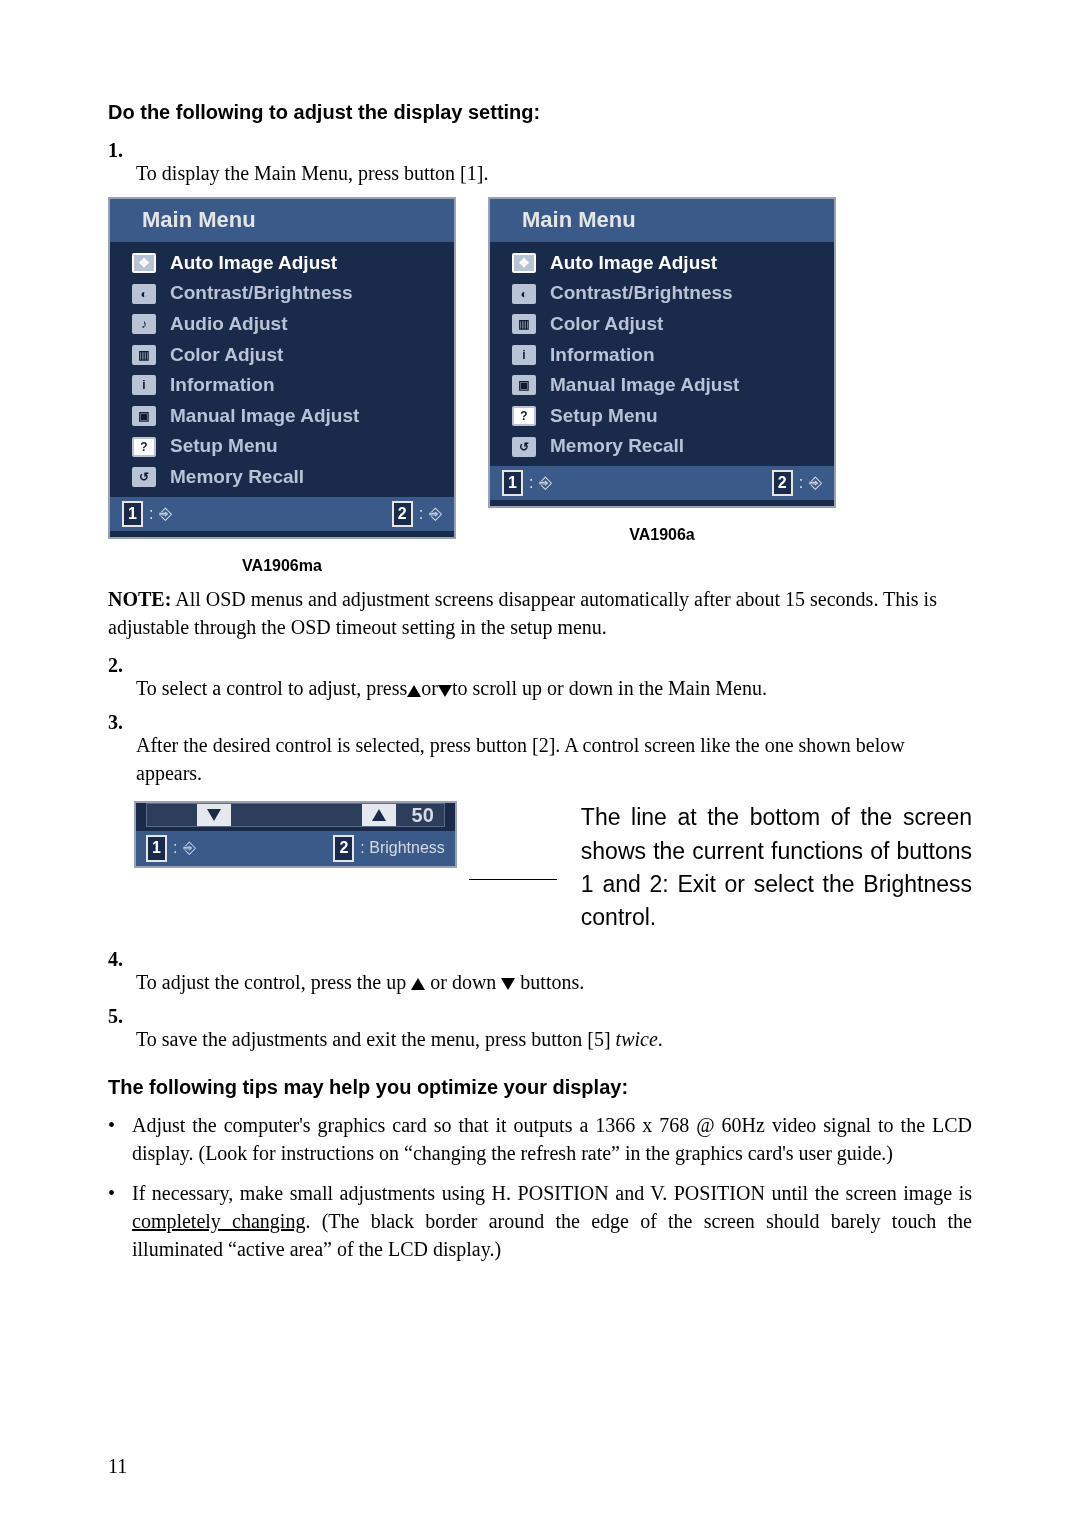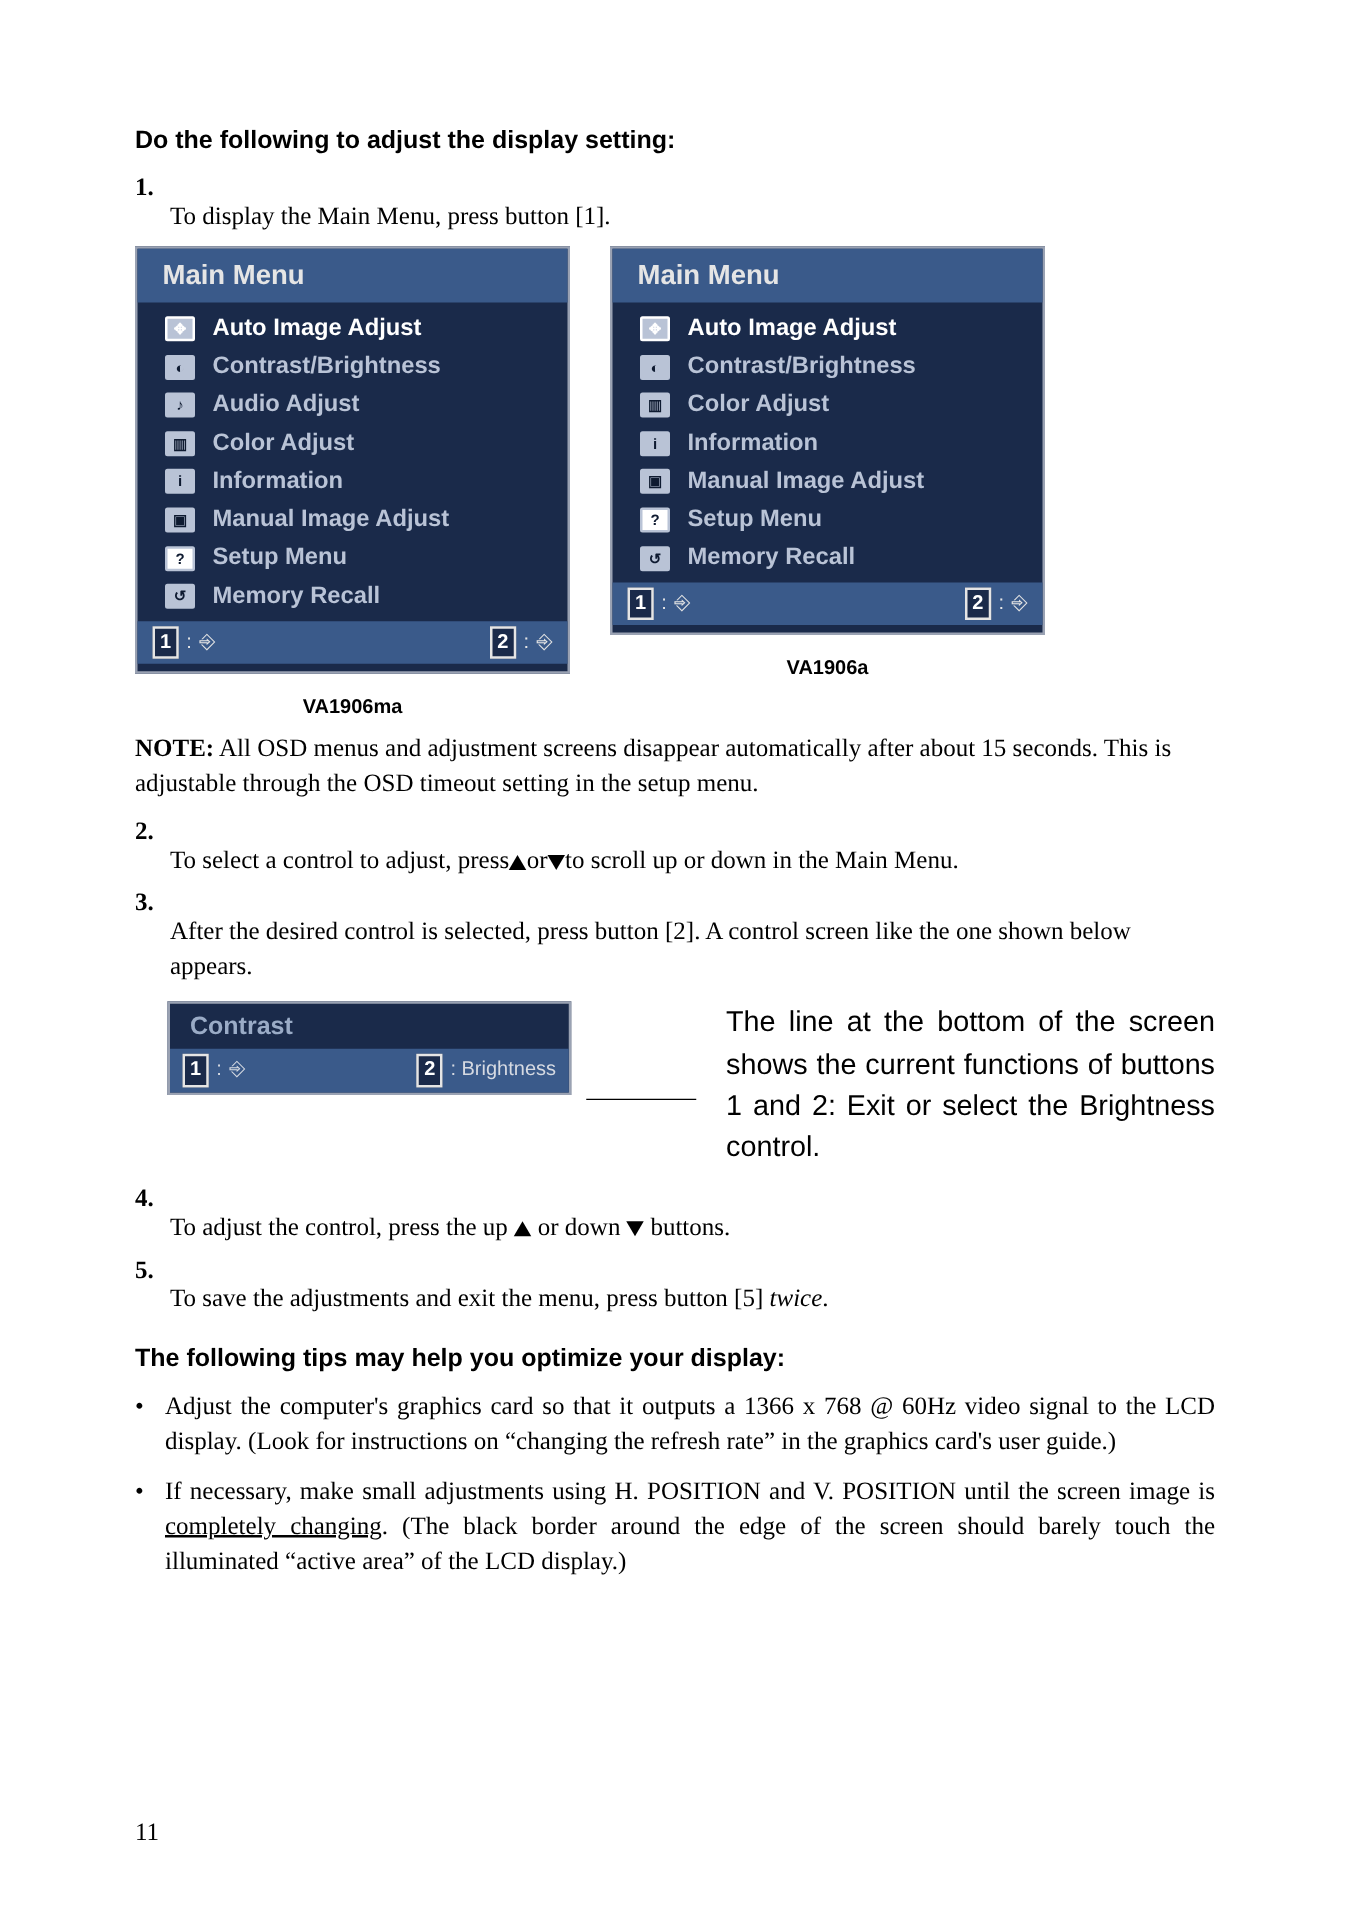--- a/index.html
+++ b/index.html
@@ -28,21 +28,21 @@
     color: #fff;
     font-family: Arial, Helvetica, sans-serif;
     border: 2px solid #9aa2b3;
     width: 348px;
     padding: 0 0 6px 0;
   }
   .menu-title {
     background: #3a5a8a;
     font-weight: bold;
     font-size: 22px;
-    padding: 6px 12px 6px 20px;
+    padding: 6px 12px 6px 32px;
     color: #e5e5e5;
   }
   .menu-items { padding: 6px 10px 4px 22px; }
   .menu-item {
     display: flex;
     align-items: center;
     gap: 14px;
     padding: 2px 0;
     color: #b9c3d6;
     font-weight: bold;
@@ -293,21 +293,31 @@
   </div>
 </div>
 
 <div class="step-row">
   <div class="num">3.</div>
   <div class="body">After the desired control is selected, press button [2]. A control screen like the one shown below appears.</div>
 </div>
 
 <div class="contrast-figure">
   <div class="contrast-panel">
-    <div class="contrast-title">Contrast</div>
+    <div class="slider-row">
+      <div class="slider-track">
+        <div class="slot-left">
+            <span class="tri-down-sm"></span>
+          </div>
+        <div class="slot-right">
+            <span class="tri-up-sm"></span>
+          </div>
+        <div class="slider-value">50</div>
+      </div>
+    </div>
     <div class="contrast-footer">
       <span class="seg">
           <span class="key-box">1</span>
           <span>:</span>
           <span class="footer-icon">⎆</span>
         </span>
       <span class="seg">
           <span class="key-box">2</span>
           <span>: Brightness</span>
         </span>

